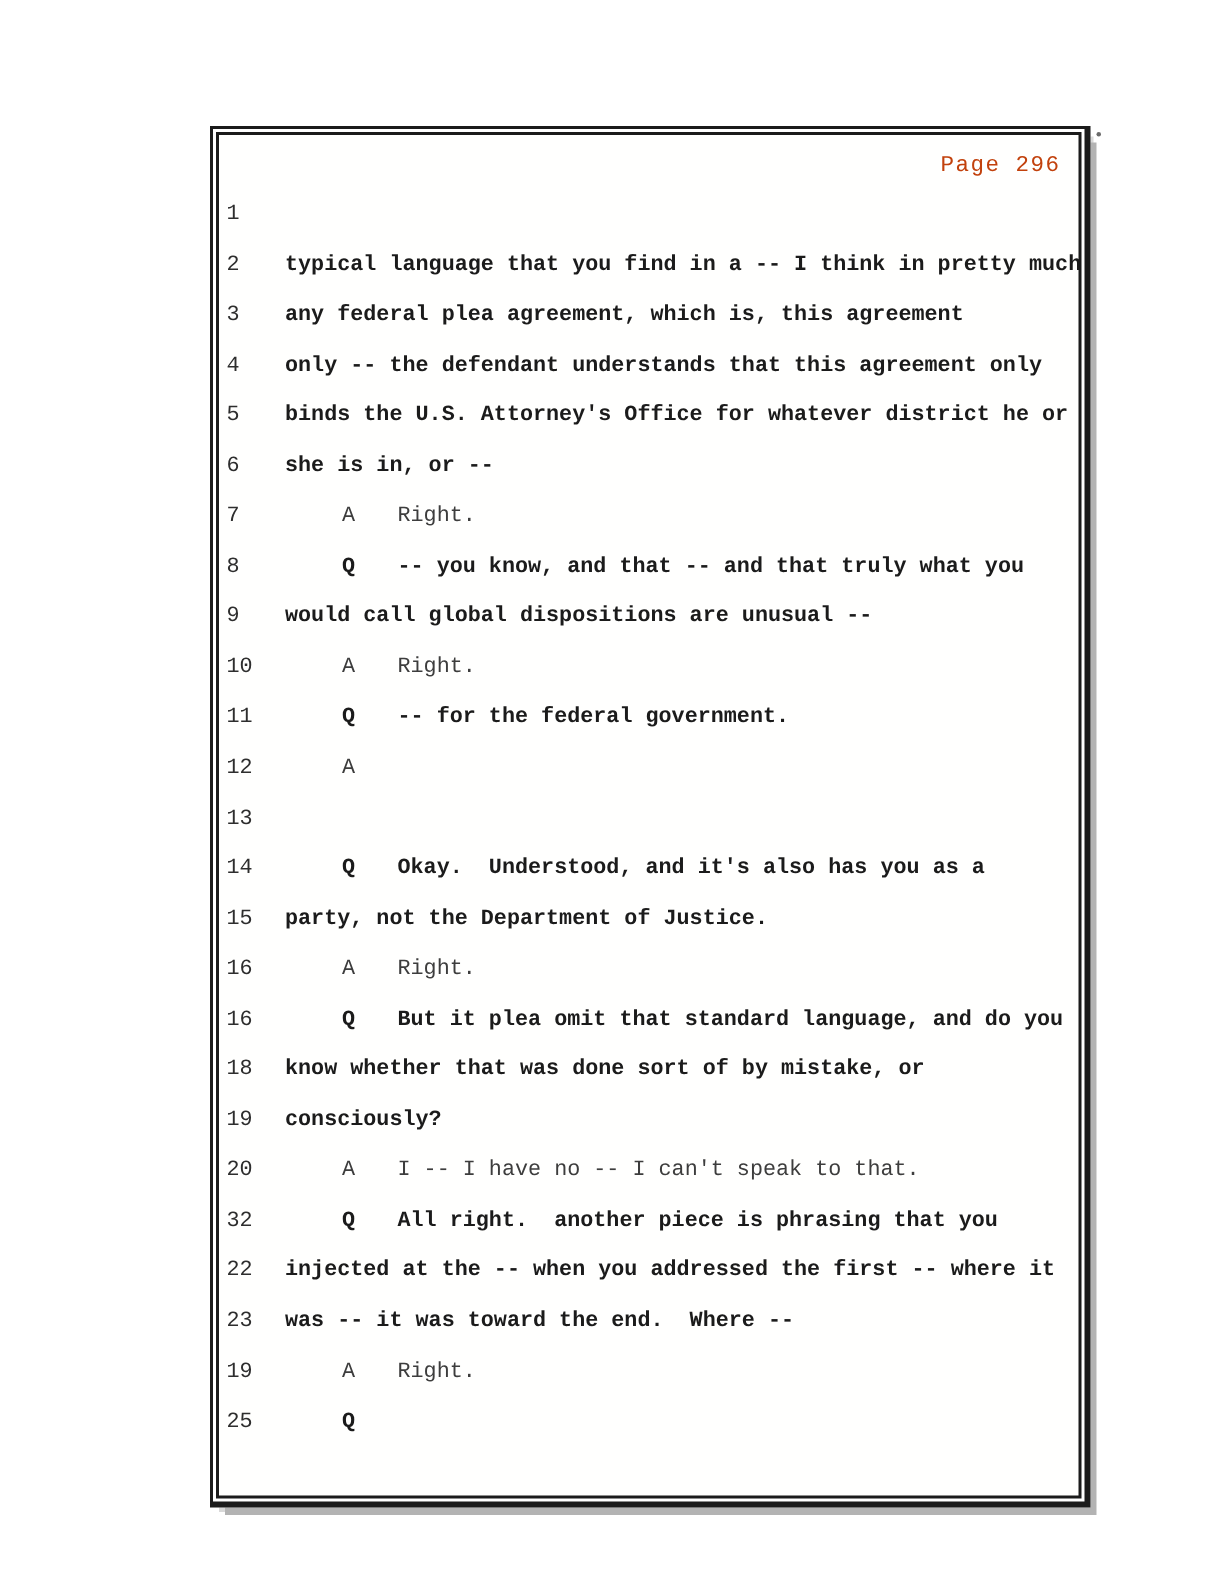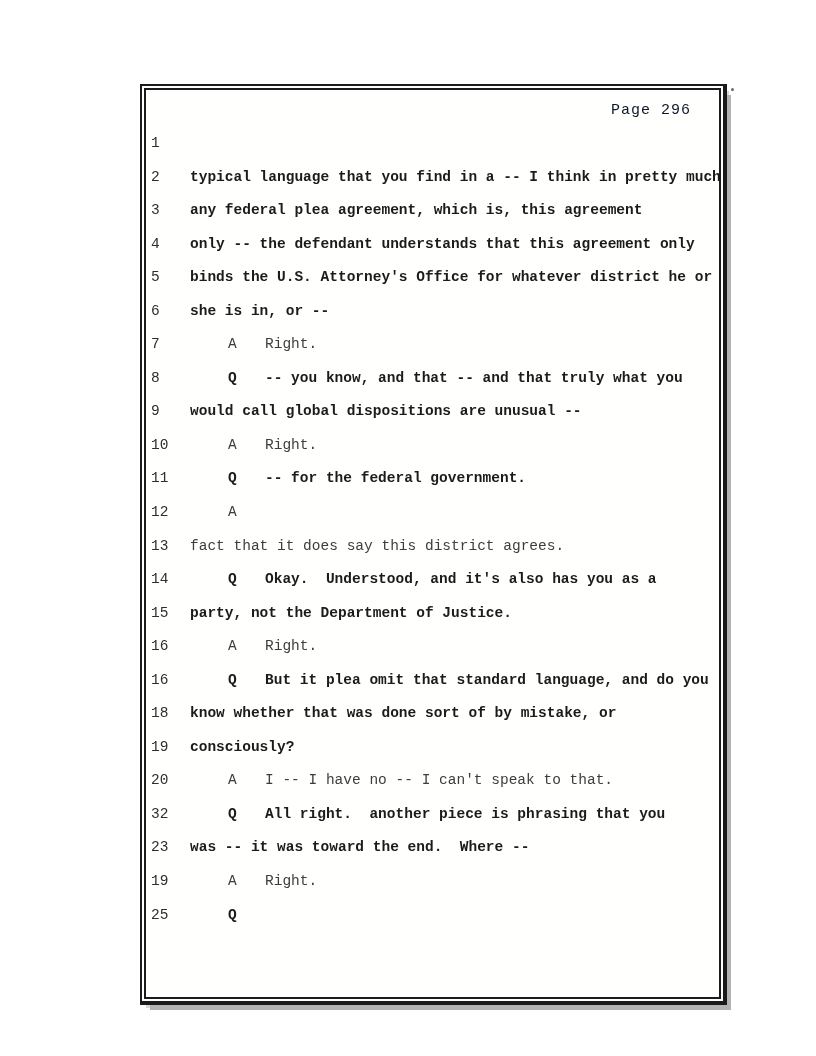--- a/index.html
+++ b/index.html
@@ -36,24 +36,24 @@
     position: relative;
     width: 100%;
     height: 100%;
     box-sizing: border-box;
     border: 2px solid #1b1b1b;
     background: #fffffe;
   }
   .page-label {
     position: absolute;
     top: 12px;
-    right: 28px;
+    right: 12px;
     font-size: 15px;
     letter-spacing: 1px;
-    color: #0f172a;
+    color: #c2410c;
     white-space: pre;
   }
   .transcript {
     position: absolute;
     left: 0;
     top: 37px;
     right: 0;
     bottom: 0;
   }
   .t-line {
@@ -114,29 +114,30 @@
           <div class="t-line"><span class="num">3</span><span class="text">any federal plea agreement, which is, this agreement</span></div>
           <div class="t-line"><span class="num">4</span><span class="text">only -- the defendant understands that this agreement only</span></div>
           <div class="t-line"><span class="num">5</span><span class="text">binds the U.S. Attorney's Office for whatever district he or</span></div>
           <div class="t-line"><span class="num">6</span><span class="text">she is in, or --</span></div>
           <div class="t-line has-speaker faint"><span class="num">7</span><span class="speaker">A</span><span class="text">Right.</span></div>
           <div class="t-line has-speaker"><span class="num">8</span><span class="speaker">Q</span><span class="text">-- you know, and that -- and that truly what you</span></div>
           <div class="t-line"><span class="num">9</span><span class="text">would call global dispositions are unusual --</span></div>
           <div class="t-line has-speaker faint"><span class="num">10</span><span class="speaker">A</span><span class="text">Right.</span></div>
           <div class="t-line has-speaker"><span class="num">11</span><span class="speaker">Q</span><span class="text">-- for the federal government.</span></div>
           <div class="t-line has-speaker faint"><span class="num">12</span><span class="speaker">A</span></div>
-          <div class="t-line faint"><span class="num">13</span><span class="text">fact that it does say this district agrees.</span></div>
+          <div class="t-line faint"><span class="num">13</span></div>
           <div class="t-line has-speaker"><span class="num">14</span><span class="speaker">Q</span><span class="text">Okay.  Understood, and it's also has you as a</span></div>
           <div class="t-line"><span class="num">15</span><span class="text">party, not the Department of Justice.</span></div>
           <div class="t-line has-speaker faint"><span class="num">16</span><span class="speaker">A</span><span class="text">Right.</span></div>
           <div class="t-line has-speaker"><span class="num">16</span><span class="speaker">Q</span><span class="text">But it plea omit that standard language, and do you</span></div>
           <div class="t-line"><span class="num">18</span><span class="text">know whether that was done sort of by mistake, or</span></div>
           <div class="t-line"><span class="num">19</span><span class="text">consciously?</span></div>
           <div class="t-line has-speaker faint"><span class="num">20</span><span class="speaker">A</span><span class="text">I -- I have no -- I can't speak to that.</span></div>
           <div class="t-line has-speaker"><span class="num">32</span><span class="speaker">Q</span><span class="text">All right.  another piece is phrasing that you</span></div>
+          <div class="t-line"><span class="num">22</span><span class="text">injected at the -- when you addressed the first -- where it</span></div>
           <div class="t-line"><span class="num">23</span><span class="text">was -- it was toward the end.  Where --</span></div>
           <div class="t-line has-speaker faint"><span class="num">19</span><span class="speaker">A</span><span class="text">Right.</span></div>
           <div class="t-line has-speaker"><span class="num">25</span><span class="speaker">Q</span></div>
         </div>
     </div>
   </div>
   <div class="scan-speck"></div>
 </div>
 
 </body></html>

